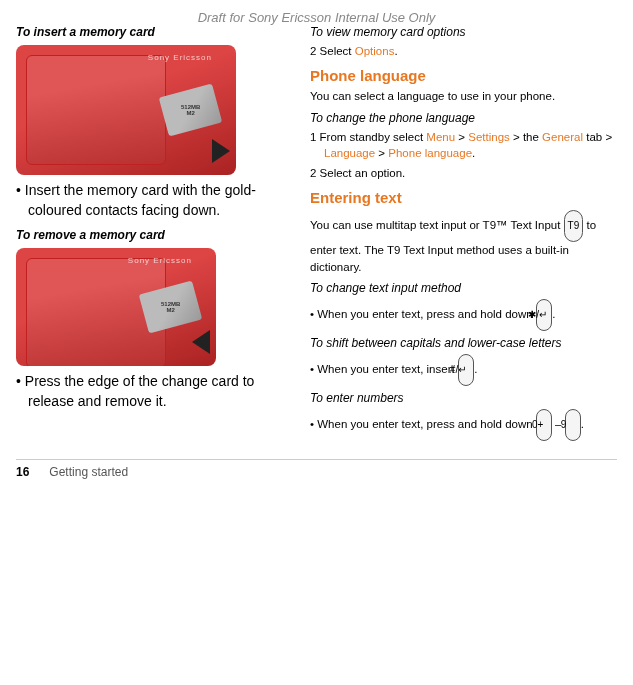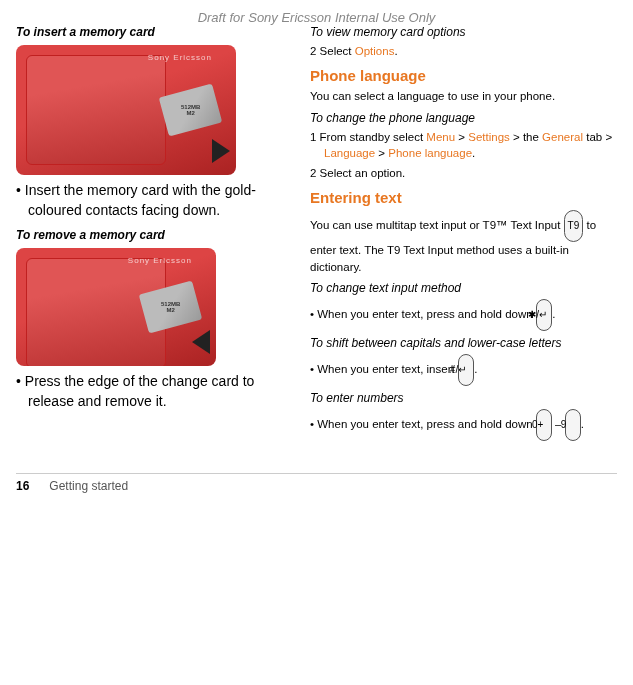--- a/index.html
+++ b/index.html
@@ -95,21 +95,21 @@
       font-size: 10px;
       min-width: 16px;
       height: 32px;
       background: #f5f5f5;
       vertical-align: middle;
       font-style: normal;
     }
     .footer-bar {
       display: flex;
       align-items: center;
-      margin-top: 24px;
+      margin-top: 10px;
       border-top: 1px solid #ccc;
       padding-top: 5px;
     }
     .page-number {
       font-size: 12px;
       font-weight: bold;
       margin-right: 20px;
     }
     .footer-label {
       font-size: 12px;

